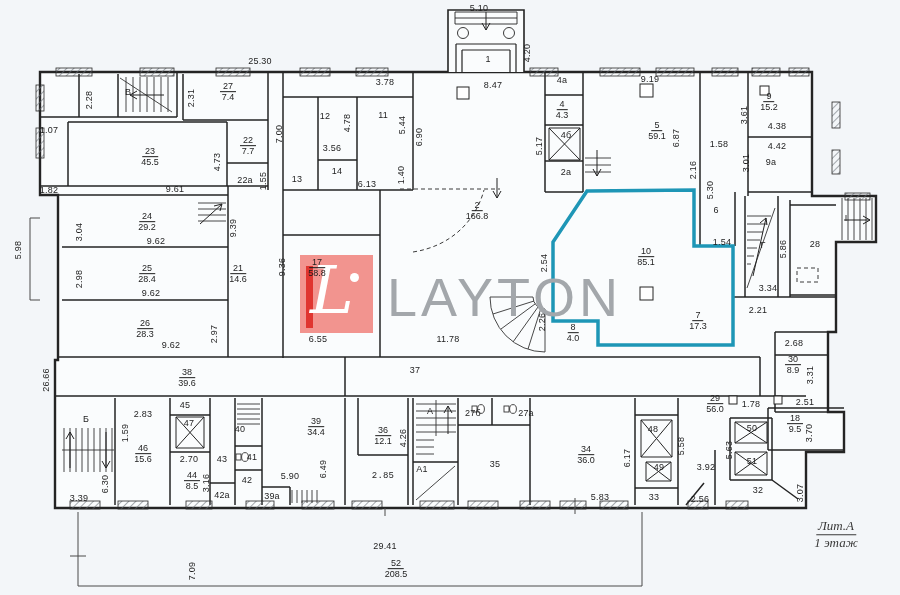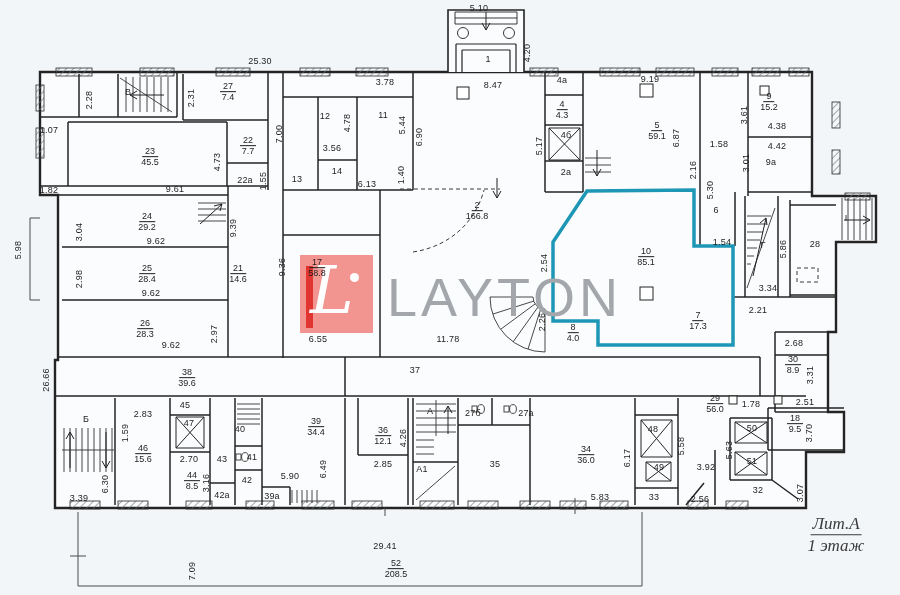--- a/index.html
+++ b/index.html
@@ -18,21 +18,21 @@
   .logo-mark{position:absolute;left:300px;top:255px;width:73px;height:78px;
              background:var(--logo-pink,#f2948f);}
   .logo-bar{position:absolute;left:6px;top:11px;width:7px;height:62px;background:var(--logo-red,#e03530);}
   .logo-l{position:absolute;left:10px;top:-6px;font-family:"DejaVu Serif",serif;font-style:italic;
           font-size:66px;line-height:84px;color:#ffffff;}
   .logo-dot{position:absolute;left:50px;top:18px;width:9px;height:9px;border-radius:50%;background:#fff;}
   .logo-text{position:absolute;left:387px;top:266px;font-size:54px;letter-spacing:4px;
              color:var(--logo-grey,#a3a7ab);font-family:"Liberation Sans",sans-serif;}
   
   .caption{position:absolute;left:836px;top:535px;transform:translate(-50%,-50%);
-           font-family:"Liberation Serif",serif;font-style:italic;font-size:17px;
+           font-family:"Liberation Serif",serif;font-style:italic;font-size:13px;
            color:#3a3a3a;text-align:center;line-height:1.25;}
   .caption .top{display:inline-block;border-bottom:1px solid #3a3a3a;padding:0 2px;}
 </style>
 </head>
 <body>
 
 <div class="stage">
 
   <svg width="900" height="595" viewBox="0 0 900 595">
     <defs>
@@ -284,21 +284,21 @@
       <div class="lbl" style="left: 247px; top: 480px;">42</div>
       <div class="lbl" style="left: 222px; top: 495px;">42а</div>
       <div class="lbl rot" style="left: 206px; top: 483px;">3.16</div>
       <div class="lbl" style="left: 189px; top: 459px;">2.70</div>
       <div class="lbl rot" style="left: 105px; top: 484px;">6.30</div>
       <div class="lbl" style="left: 79px; top: 498px;">3.39</div>
       <div class="lbl" style="left: 290px; top: 476px;">5.90</div>
       <div class="lbl rot" style="left: 323px; top: 469px;">6.49</div>
       <div class="lbl" style="left: 272px; top: 496px;">39а</div>
       <div class="lbl rot" style="left: 403px; top: 438px;">4.26</div>
-      <div class="lbl" style="left: 383px; top: 464px;">2.85</div>
+      <div class="lbl" style="left: 383px; top: 476px; font-family: Liberation Mono, monospace;">2.85</div>
       <div class="lbl" style="left: 430px; top: 411px;">А</div>
       <div class="lbl" style="left: 422px; top: 469px;">А1</div>
       <div class="lbl" style="left: 473px; top: 413px;">27б</div>
       <div class="lbl" style="left: 526px; top: 413px;">27а</div>
       <div class="lbl" style="left: 495px; top: 464px;">35</div>
       <div class="lbl rot" style="left: 627px; top: 458px;">6.17</div>
       <div class="lbl" style="left: 600px; top: 497px;">5.83</div>
       <div class="lbl" style="left: 653px; top: 429px;">48</div>
       <div class="lbl" style="left: 659px; top: 467px;">49</div>
       <div class="lbl rot" style="left: 681px; top: 446px;">5.58</div>

